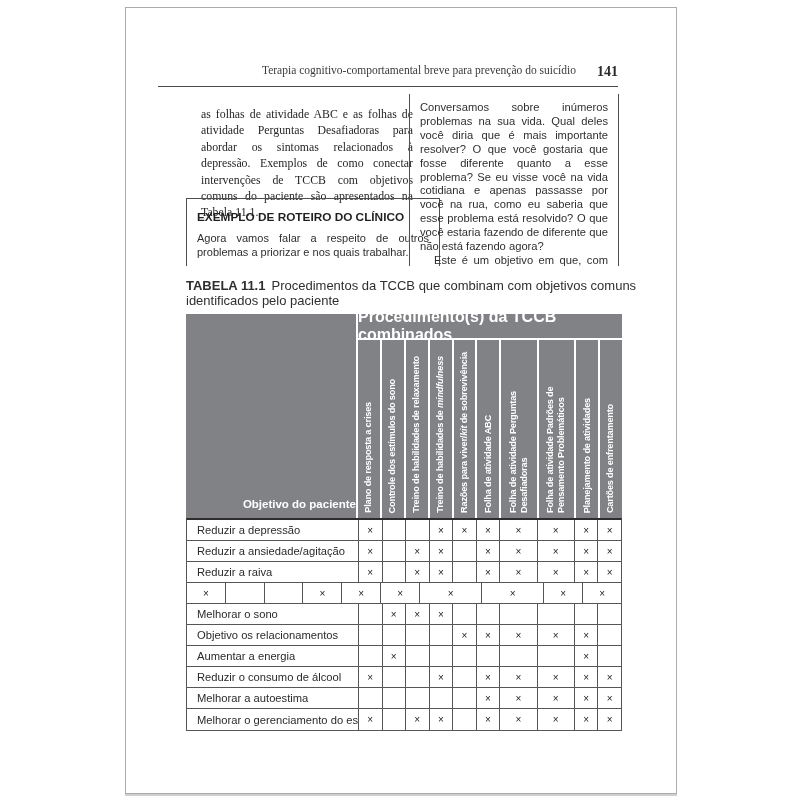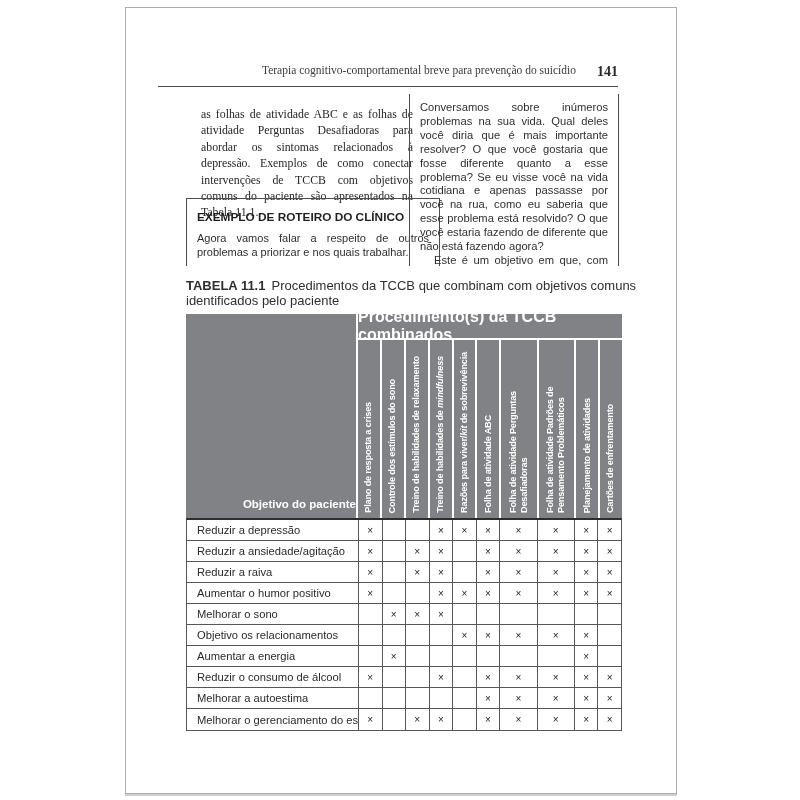--- a/index.html
+++ b/index.html
@@ -194,21 +194,20 @@
           <div class="tcell">×</div>
           <div class="tcell">×</div>
           <div class="tcell"></div>
           <div class="tcell">×</div>
           <div class="tcell wide">×</div>
           <div class="tcell wide">×</div>
           <div class="tcell">×</div>
           <div class="tcell">×</div>
         </div>
         <div class="trow">
-          <div class="tlabel">Aumentar o humor positivo</div>
           <div class="tcell">×</div>
           <div class="tcell"></div>
           <div class="tcell"></div>
           <div class="tcell">×</div>
           <div class="tcell">×</div>
           <div class="tcell">×</div>
           <div class="tcell wide">×</div>
           <div class="tcell wide">×</div>
           <div class="tcell">×</div>
           <div class="tcell">×</div>

